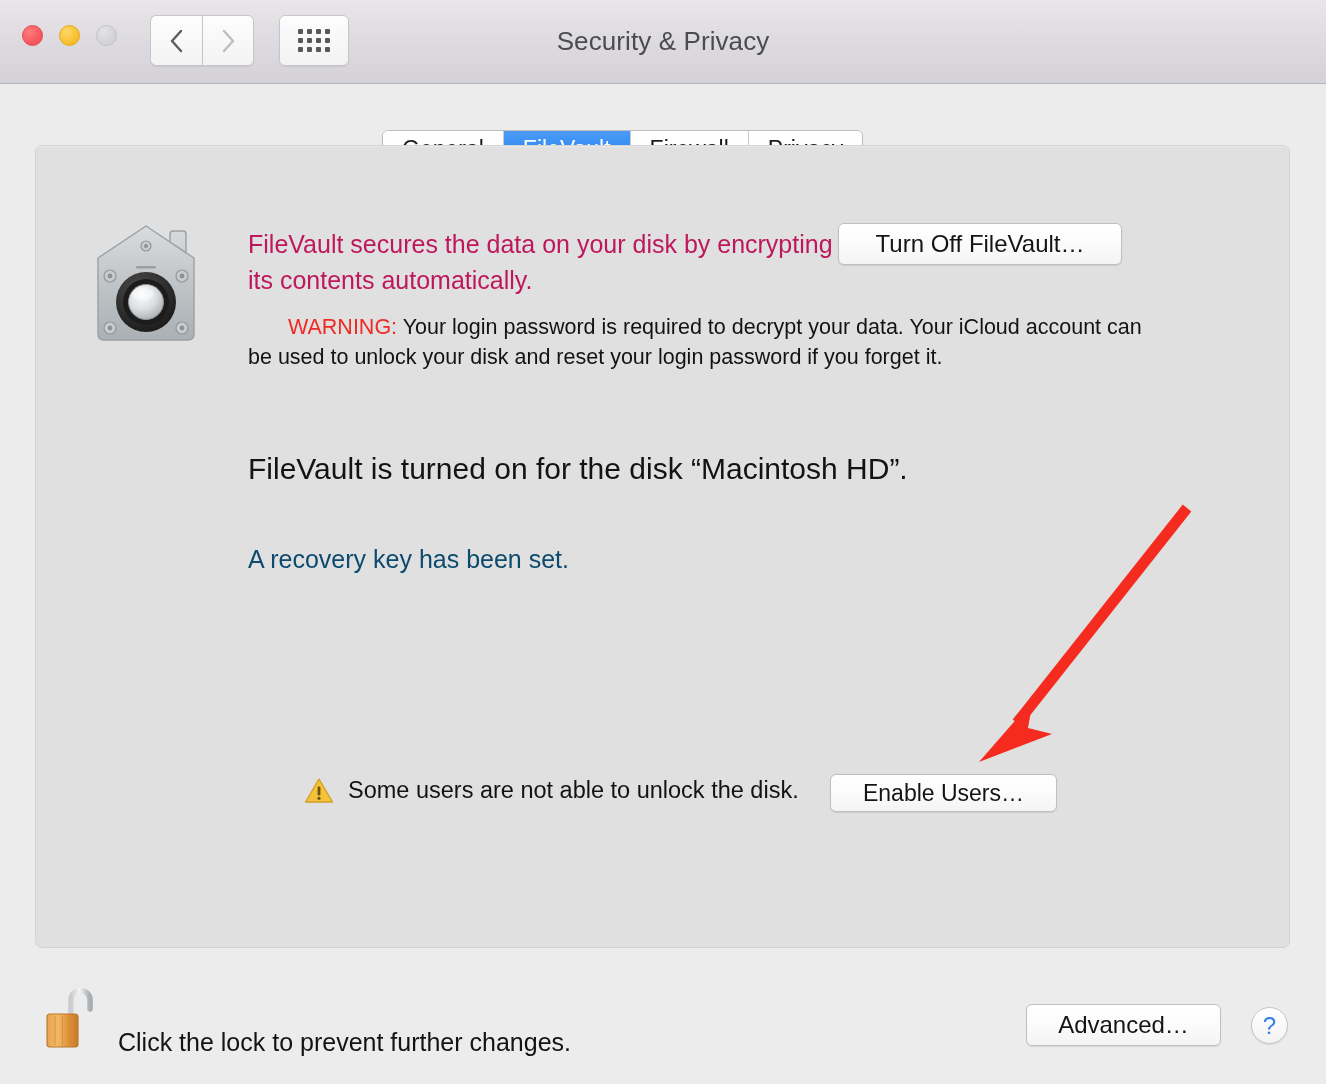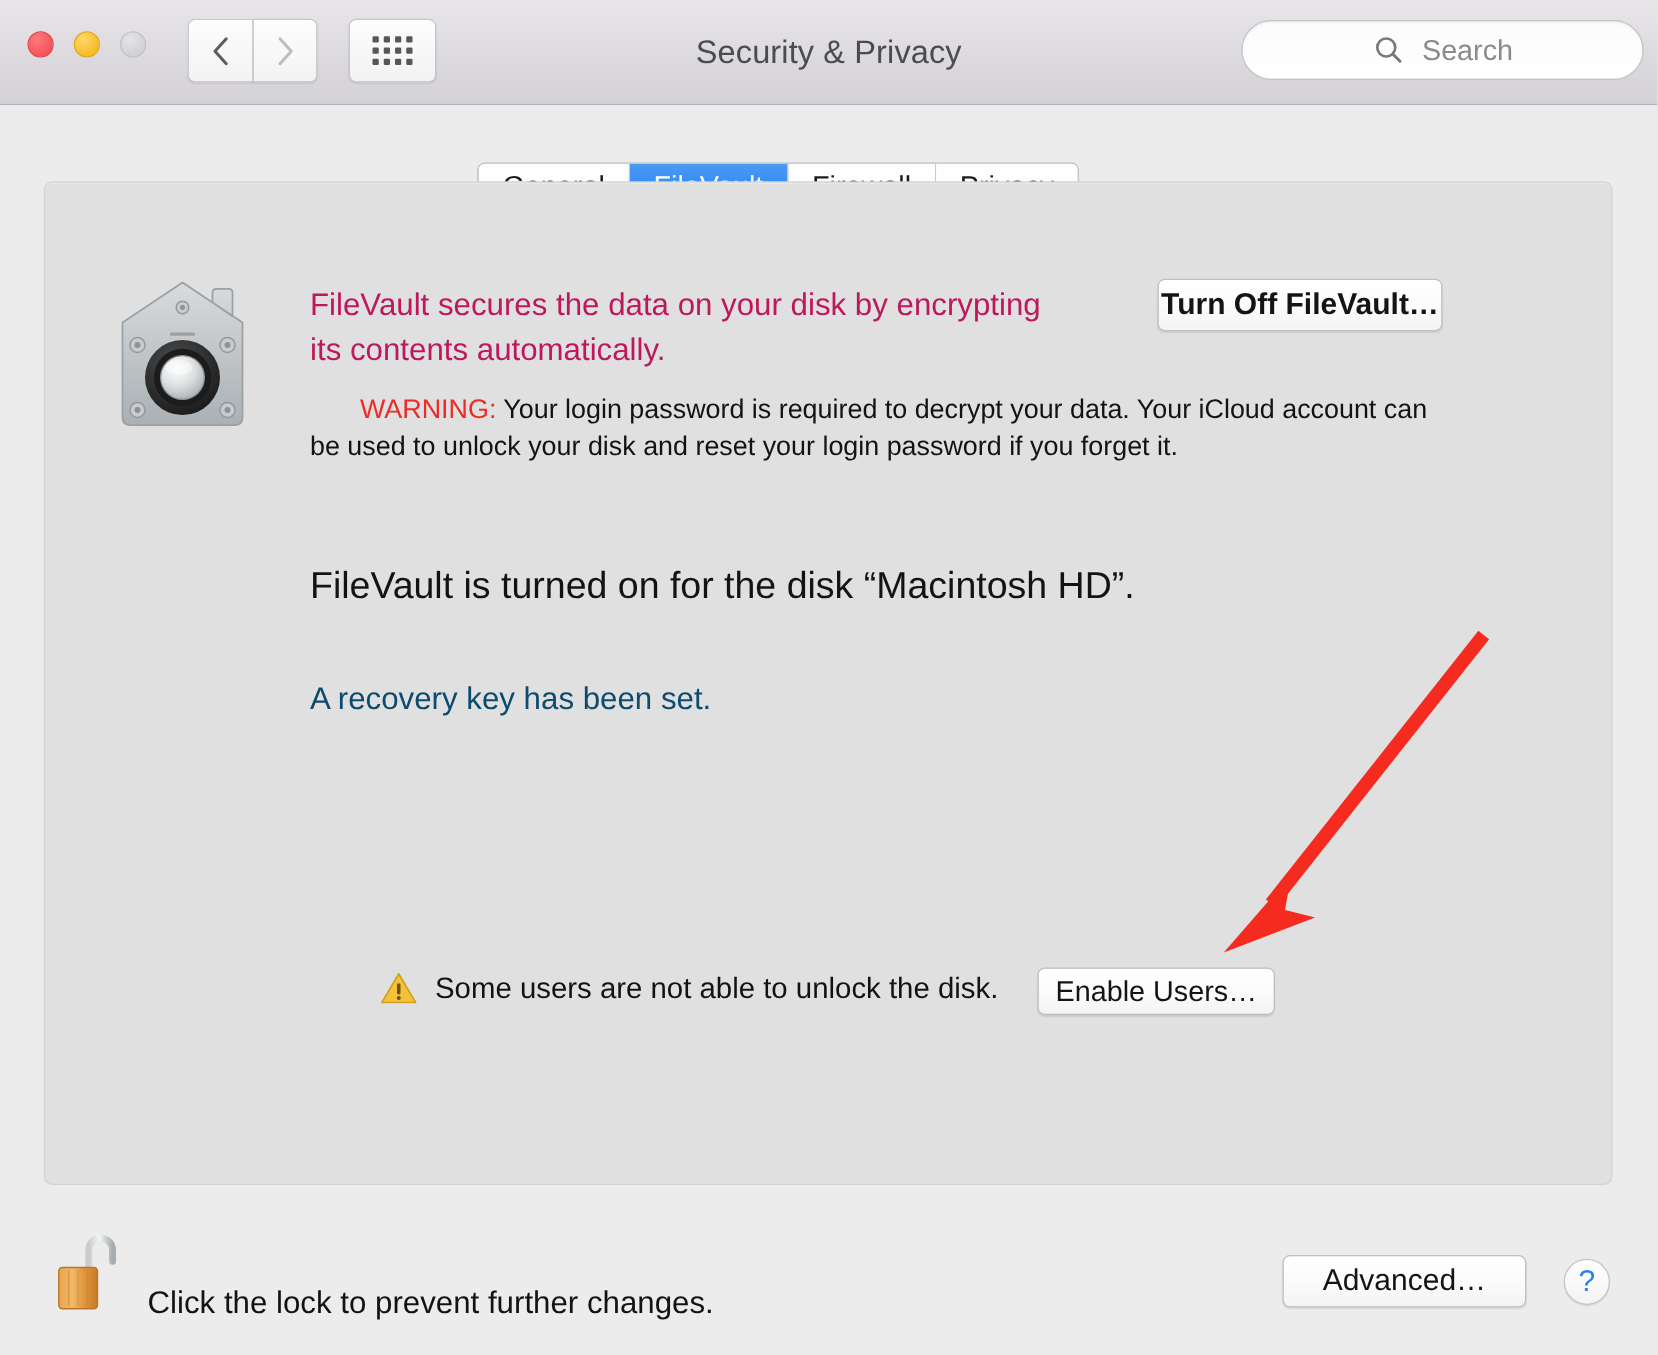--- a/index.html
+++ b/index.html
@@ -243,31 +243,30 @@
     color: #141414;
     display: flex;
     align-items: center;
     justify-content: center;
     cursor: default;
   }
 
   #turn-off-btn {
     position: absolute;
     top: 223px;
-    left: 926px;
-    width: 228px;
+    left: 838px;
+    width: 284px;
     height: 42px;
-    font-weight: bold;
   }
 
   #enable-users-btn {
     position: absolute;
     top: 774px;
     left: 830px;
-    width: 190px;
+    width: 227px;
     height: 38px;
     font-size: 23px;
   }
 
   
   #users-warning-row {
     position: absolute;
     top: 777px;
     left: 304px;
     display: flex;
@@ -368,27 +367,20 @@
         <i></i>
       <i></i>
         <i></i>
         <i></i>
         <i></i>
     </span>
   </div>
 
   <div id="window-title">Security &amp; Privacy</div>
 
-  <div id="search-field">
-    <svg width="26" height="26" viewBox="0 0 26 26">
-      <circle cx="11" cy="11" r="7.2" fill="none" stroke="#78787c" stroke-width="2.1"></circle>
-      <line x1="16.3" y1="16.3" x2="22" y2="22" stroke="#78787c" stroke-width="2.3" stroke-linecap="round"></line>
-    </svg>
-    <span id="search-placeholder">Search</span>
-  </div>
 </div>
 
 <div id="tabbar">
   <div class="tab">General</div>
   <div class="tab active">FileVault</div>
   <div class="tab">Firewall</div>
   <div class="tab">Privacy</div>
 </div>
 
 <div id="content-panel"></div>

